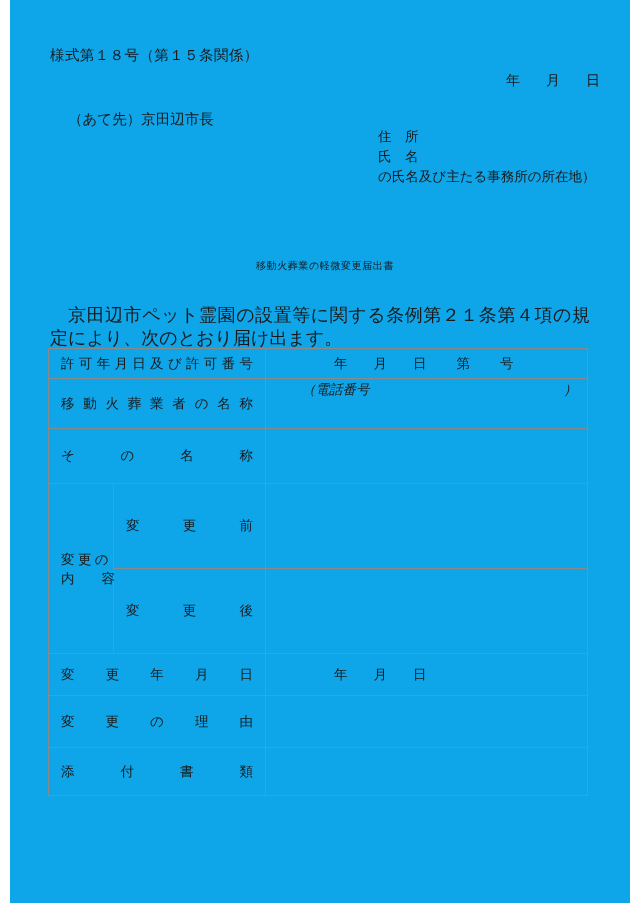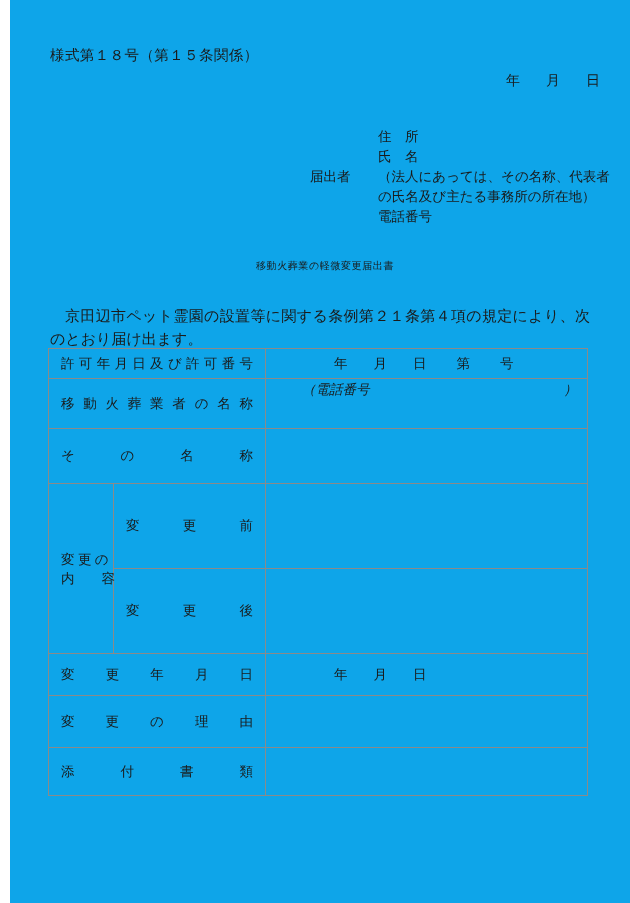--- a/index.html
+++ b/index.html
@@ -80,24 +80,25 @@
     letter-spacing: 0.6px;
     white-space: nowrap;
   }
 
   
   .intro {
     position: absolute;
     left: 40px;
     top: 305px;
     width: 540px;
-    font-size: 15px;
+    font-size: 18px;
     line-height: 23px;
     text-indent: 1em;
     text-align: justify;
+    font-family: Liberation Mono, monospace;
   }
 
   
   .form-table {
     position: absolute;
     left: 38px;
     top: 348px;
     width: 539px;
     border-collapse: collapse;
     table-layout: fixed;
@@ -169,41 +170,34 @@
 <body>
 
 <div class="page">
 
   <div class="form-no">様式第１８号（第１５条関係）</div>
 
   <div class="date-line">
     <span>年</span><span class="gap"></span><span>月</span><span class="gap"></span><span>日</span>
   </div>
 
+  <div class="addressee">（あて先）京田辺市長</div>
 
   <div class="notifier">
     <div class="row">
       <span class="tag"></span>
       <span class="val">住　所</span>
     </div>
     <div class="row">
       <span class="tag"></span>
       <span class="val">氏　名</span>
     </div>
     <div class="row">
-      <span class="tag">届出者</span>
-      <span class="val">（法人にあっては、その名称、代表者</span>
-    </div>
-    <div class="row">
       <span class="tag"></span>
       <span class="val">の氏名及び主たる事務所の所在地）</span>
-    </div>
-    <div class="row">
-      <span class="tag"></span>
-      <span class="val">電話番号</span>
     </div>
   </div>
 
   <div class="doc-title">移動火葬業の軽微変更届出書</div>
 
   <div class="intro">京田辺市ペット霊園の設置等に関する条例第２１条第４項の規定により、次のとおり届け出ます。</div>
 
   <table class="form-table">
     <colgroup>
       <col class="col-sublabel-a">

